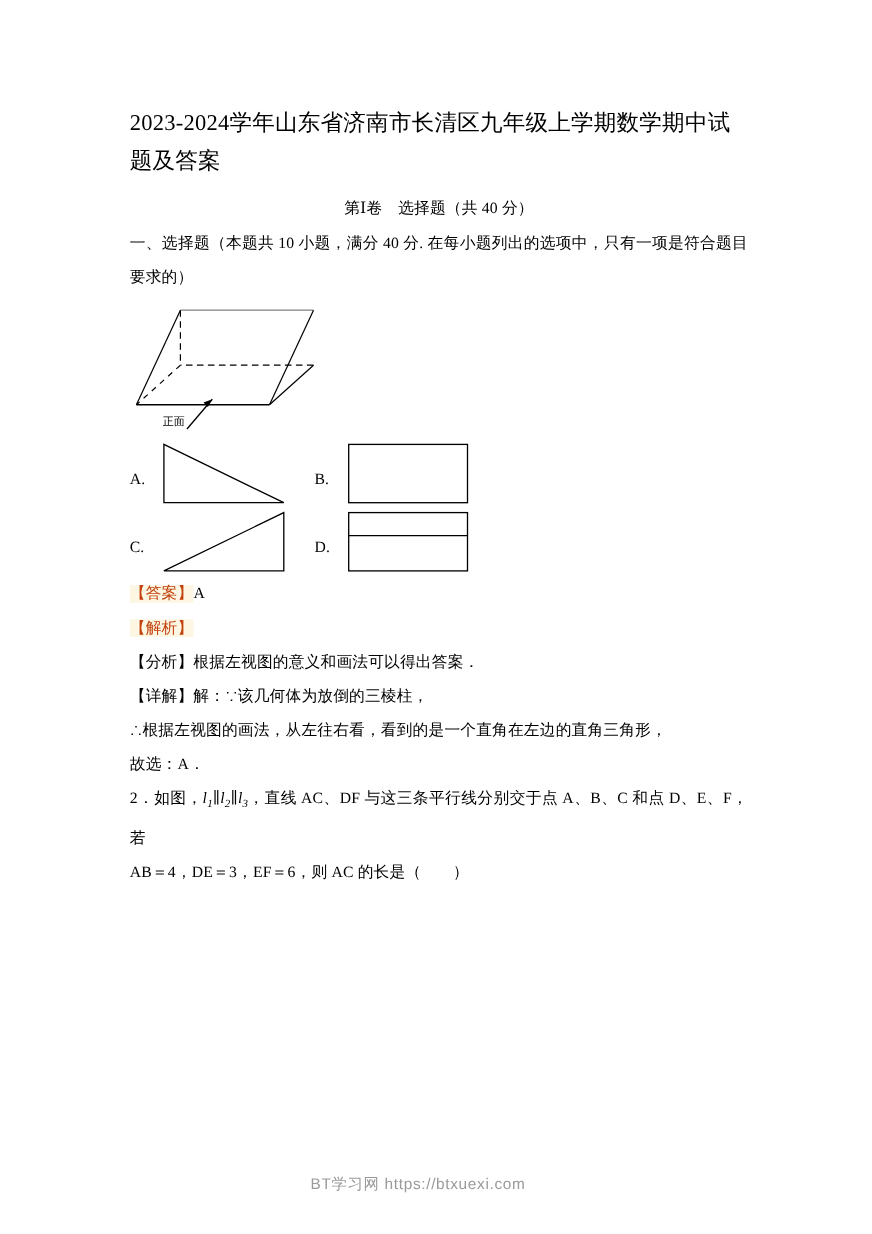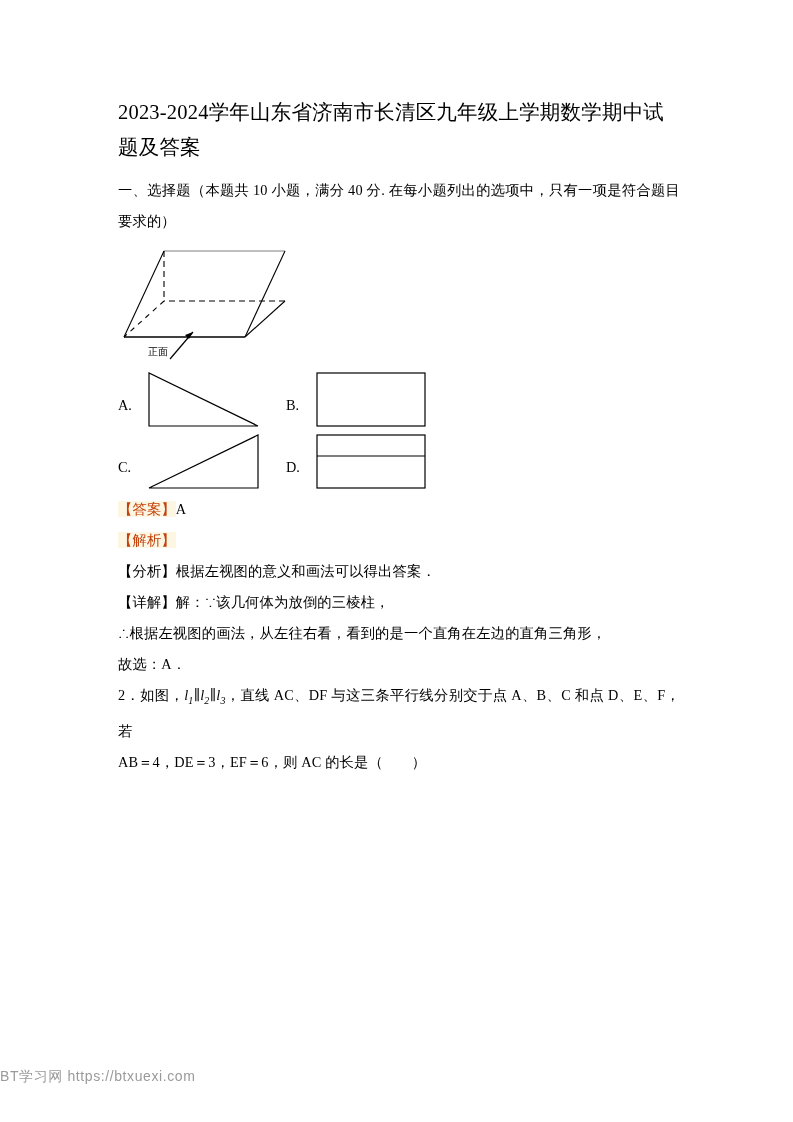--- a/index.html
+++ b/index.html
@@ -71,37 +71,39 @@
   }
   .ital {
     font-style: italic;
     font-family: "Liberation Serif", serif;
   }
   .footer {
     position: absolute;
     left: 0;
     top: 1068px;
     width: 760px;
+    text-align: center;
     font-size: 14px;
     color: #9a9a9a;
     font-family: "Liberation Sans", sans-serif;
     letter-spacing: 0.6px;
   }
   svg { display: block; }
 </style>
 </head>
 <body>
 
 <div class="page">
 
   <div class="content">
 
     <h1 class="doc-title">2023-2024学年山东省济南市长清区九年级上学期数学期中试题及答案</h1>
 
 
+    <p class="para center">第Ⅰ卷　选择题（共 40 分）</p>
     <p class="para">一、选择题（本题共 10 小题，满分 40 分. 在每小题列出的选项中，只有一项是符合题目要求的）</p>
 
 
     <div class="figure-block">
       <svg width="200" height="125" viewBox="0 0 200 125">
 
         <polyline points="46,14 167,14" fill="none" stroke="#808080" stroke-width="1.1"></polyline>
 
         <line x1="46" y1="14" x2="6" y2="100" stroke="#000" stroke-width="1.1"></line>
 

